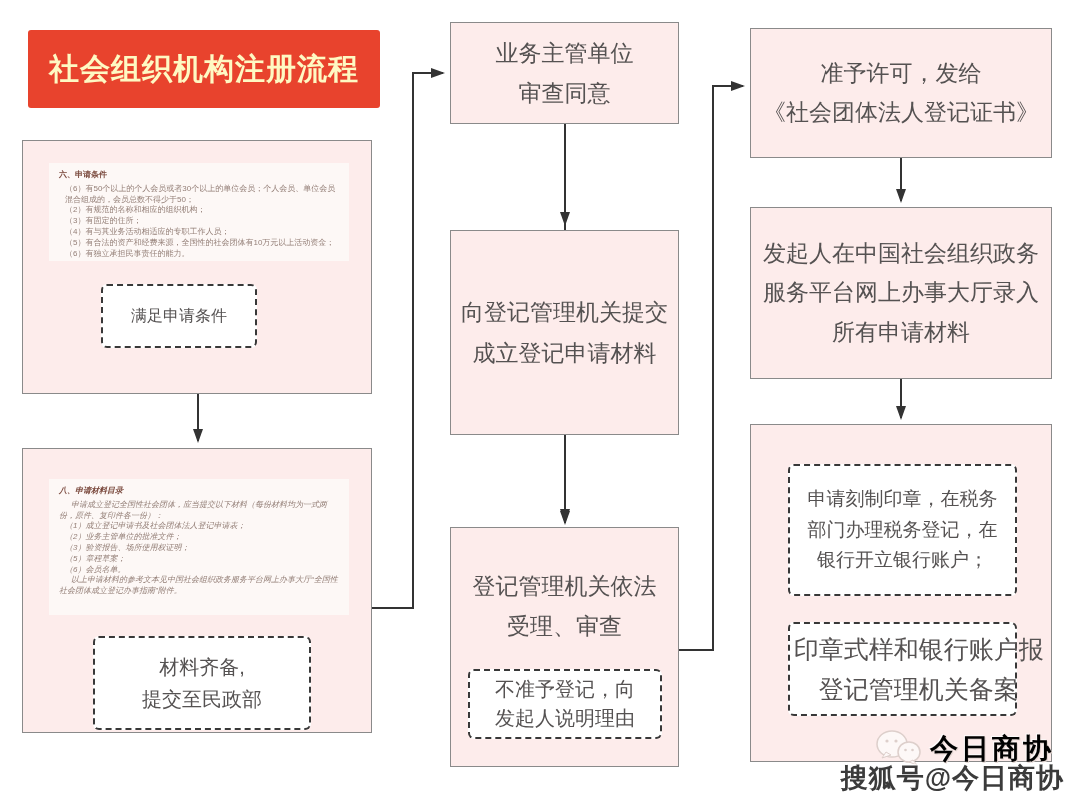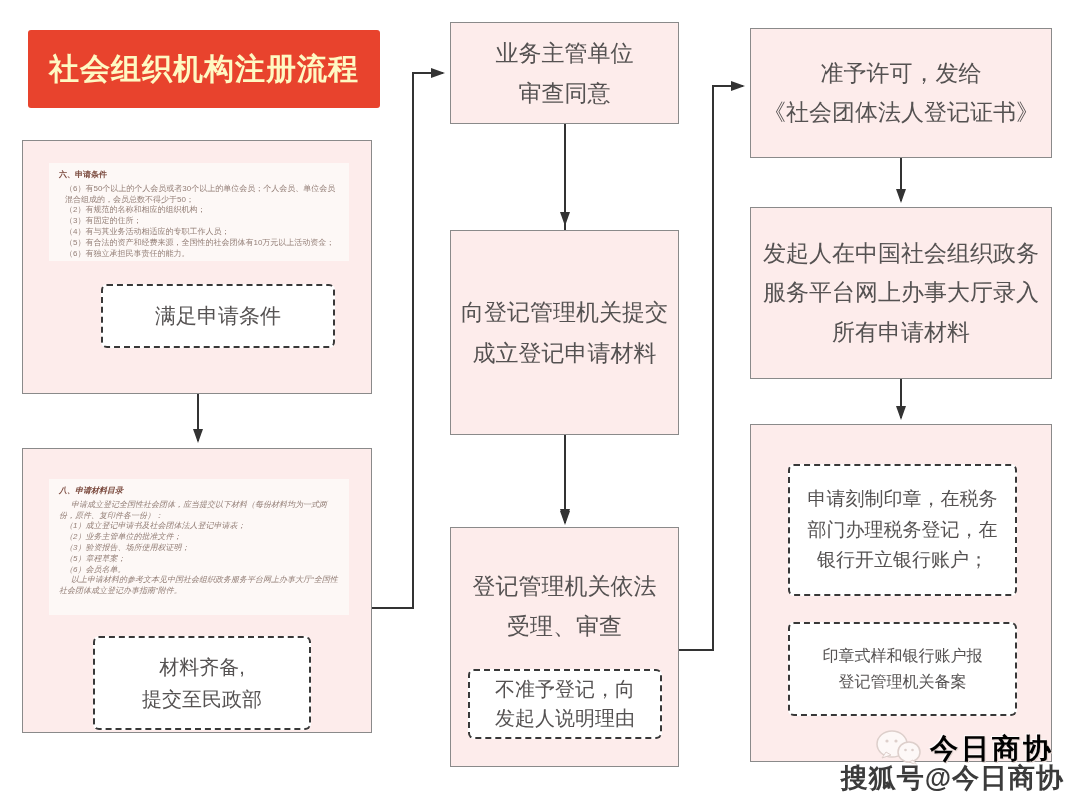--- a/index.html
+++ b/index.html
@@ -73,21 +73,21 @@
   <div class="node" style="left:22px;top:140px;width:350px;height:254px;">
     <div class="doc-panel" style="left:26px;top:22px;width:300px;height:98px;">
       <div class="doc-heading">六、申请条件</div>
       <div class="doc-line">（6）有50个以上的个人会员或者30个以上的单位会员；个人会员、单位会员混合组成的，会员总数不得少于50；</div>
       <div class="doc-line">（2）有规范的名称和相应的组织机构；</div>
       <div class="doc-line">（3）有固定的住所；</div>
       <div class="doc-line">（4）有与其业务活动相适应的专职工作人员；</div>
       <div class="doc-line">（5）有合法的资产和经费来源，全国性的社会团体有10万元以上活动资金；</div>
       <div class="doc-line">（6）有独立承担民事责任的能力。</div>
     </div>
-    <div class="callout" style="left:78px;top:143px;width:234px;height:64px;font-size:21px;">
+    <div class="callout" style="left:78px;top:143px;width:156px;height:64px;font-size:16px;">
       <div>满足申请条件</div>
     </div>
   </div>
 
   <div class="node" style="left:22px;top:448px;width:350px;height:285px;">
     <div class="doc-panel" style="left:26px;top:30px;width:300px;height:136px;font-style:italic;">
       <div class="doc-heading">八、申请材料目录</div>
       <div class="doc-intro">申请成立登记全国性社会团体，应当提交以下材料（每份材料均为一式两份，原件、复印件各一份）：</div>
       <div class="doc-line">（1）成立登记申请书及社会团体法人登记申请表；</div>
       <div class="doc-line">（2）业务主管单位的批准文件；</div>
@@ -131,21 +131,21 @@
   <div class="node center" style="left:750px;top:207px;width:302px;height:172px;line-height:1.7;">
     <div>发起人在中国社会组织政务</div>
     <div>服务平台网上办事大厅录入</div>
     <div>所有申请材料</div>
   </div>
 
   <div class="node" style="left:750px;top:424px;width:302px;height:338px;">
     <div class="callout" style="left:37px;top:39px;width:229px;height:132px;font-size:19px;line-height:1.6;">
       <div class="wrapText" style="width:10.3em;">申请刻制印章，在税务部门办理税务登记，在银行开立银行账户；</div>
     </div>
-    <div class="callout" style="left:37px;top:197px;width:229px;height:94px;font-size:16px;line-height:1.6;">
+    <div class="callout" style="left:37px;top:197px;width:229px;height:94px;font-size:25px;line-height:1.6;">
       <div class="wrapText" style="width:10.3em;">印章式样和银行账户报登记管理机关备案</div>
     </div>
   </div>
 
   <div class="watermark">
     <svg width="52" height="42" viewBox="0 0 52 42">
       <ellipse cx="20" cy="16" rx="15" ry="13" fill="#fdf8f7" stroke="#ddcfcb" stroke-width="1.5"></ellipse>
       <circle cx="15" cy="13" r="1.6" fill="#ddcfcb"></circle>
       <circle cx="24" cy="13" r="1.6" fill="#ddcfcb"></circle>
       <path d="M14 24 L10 30 L19 27 Z" fill="#fdf8f7" stroke="#ddcfcb" stroke-width="1"></path>

